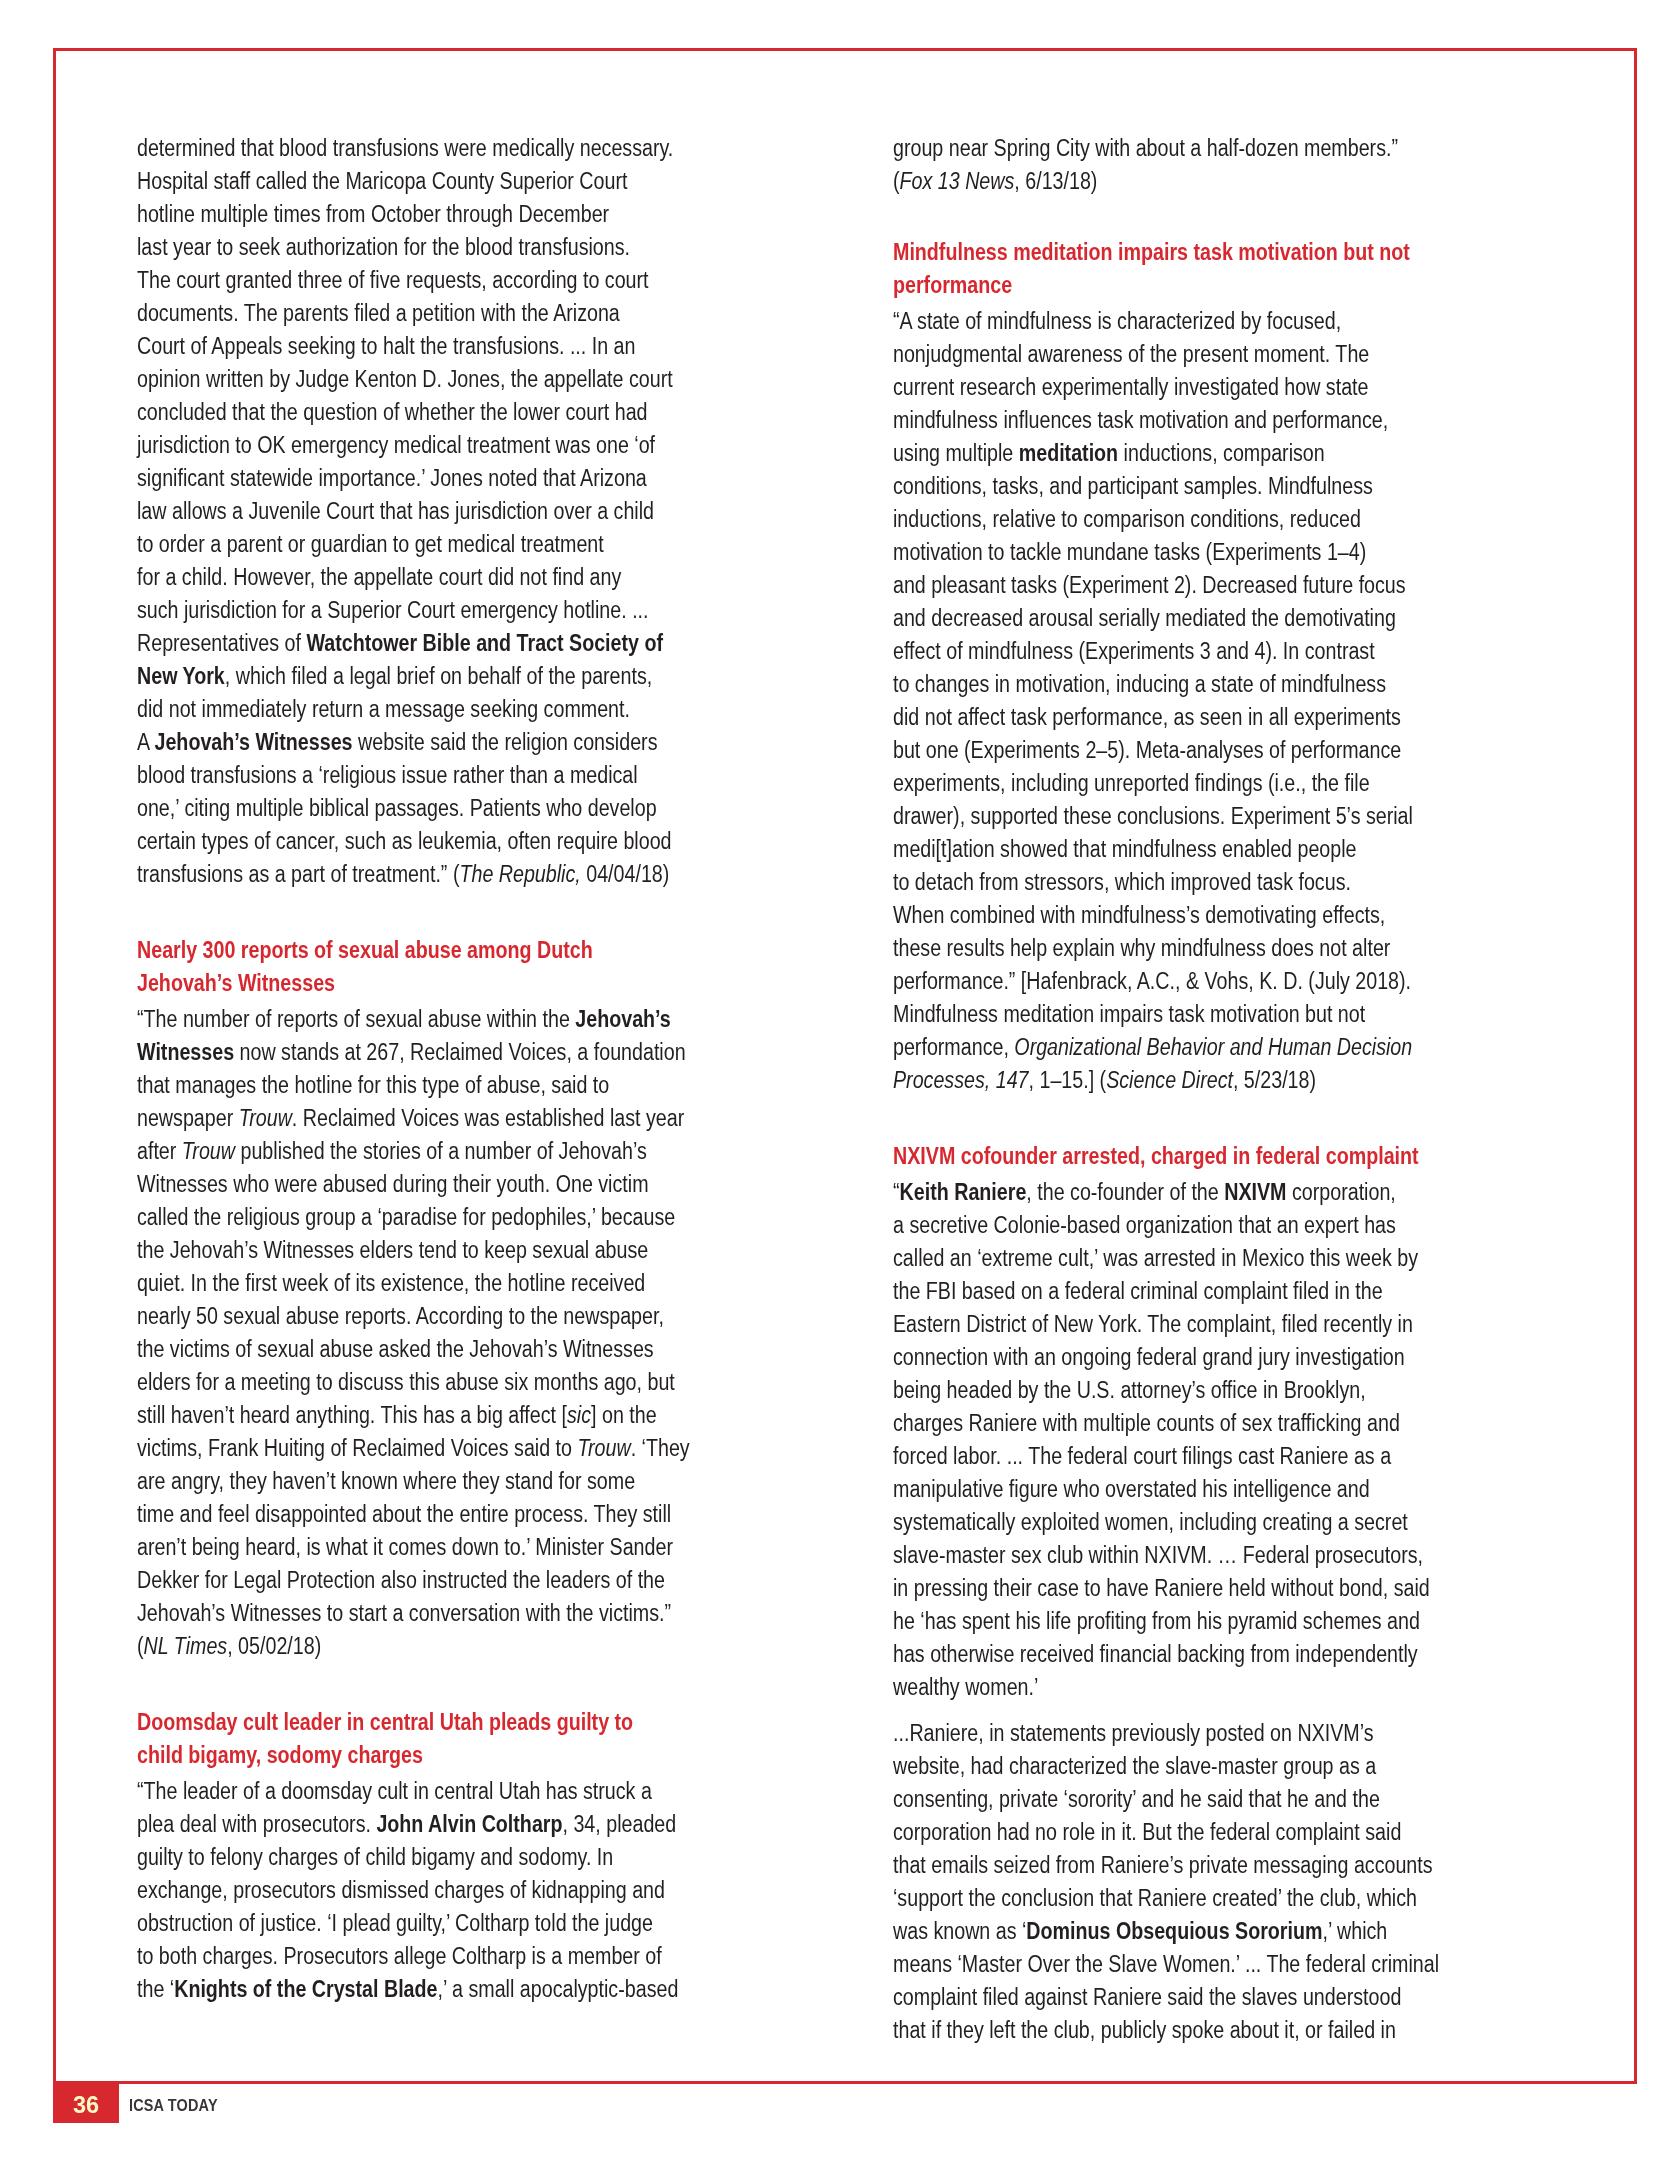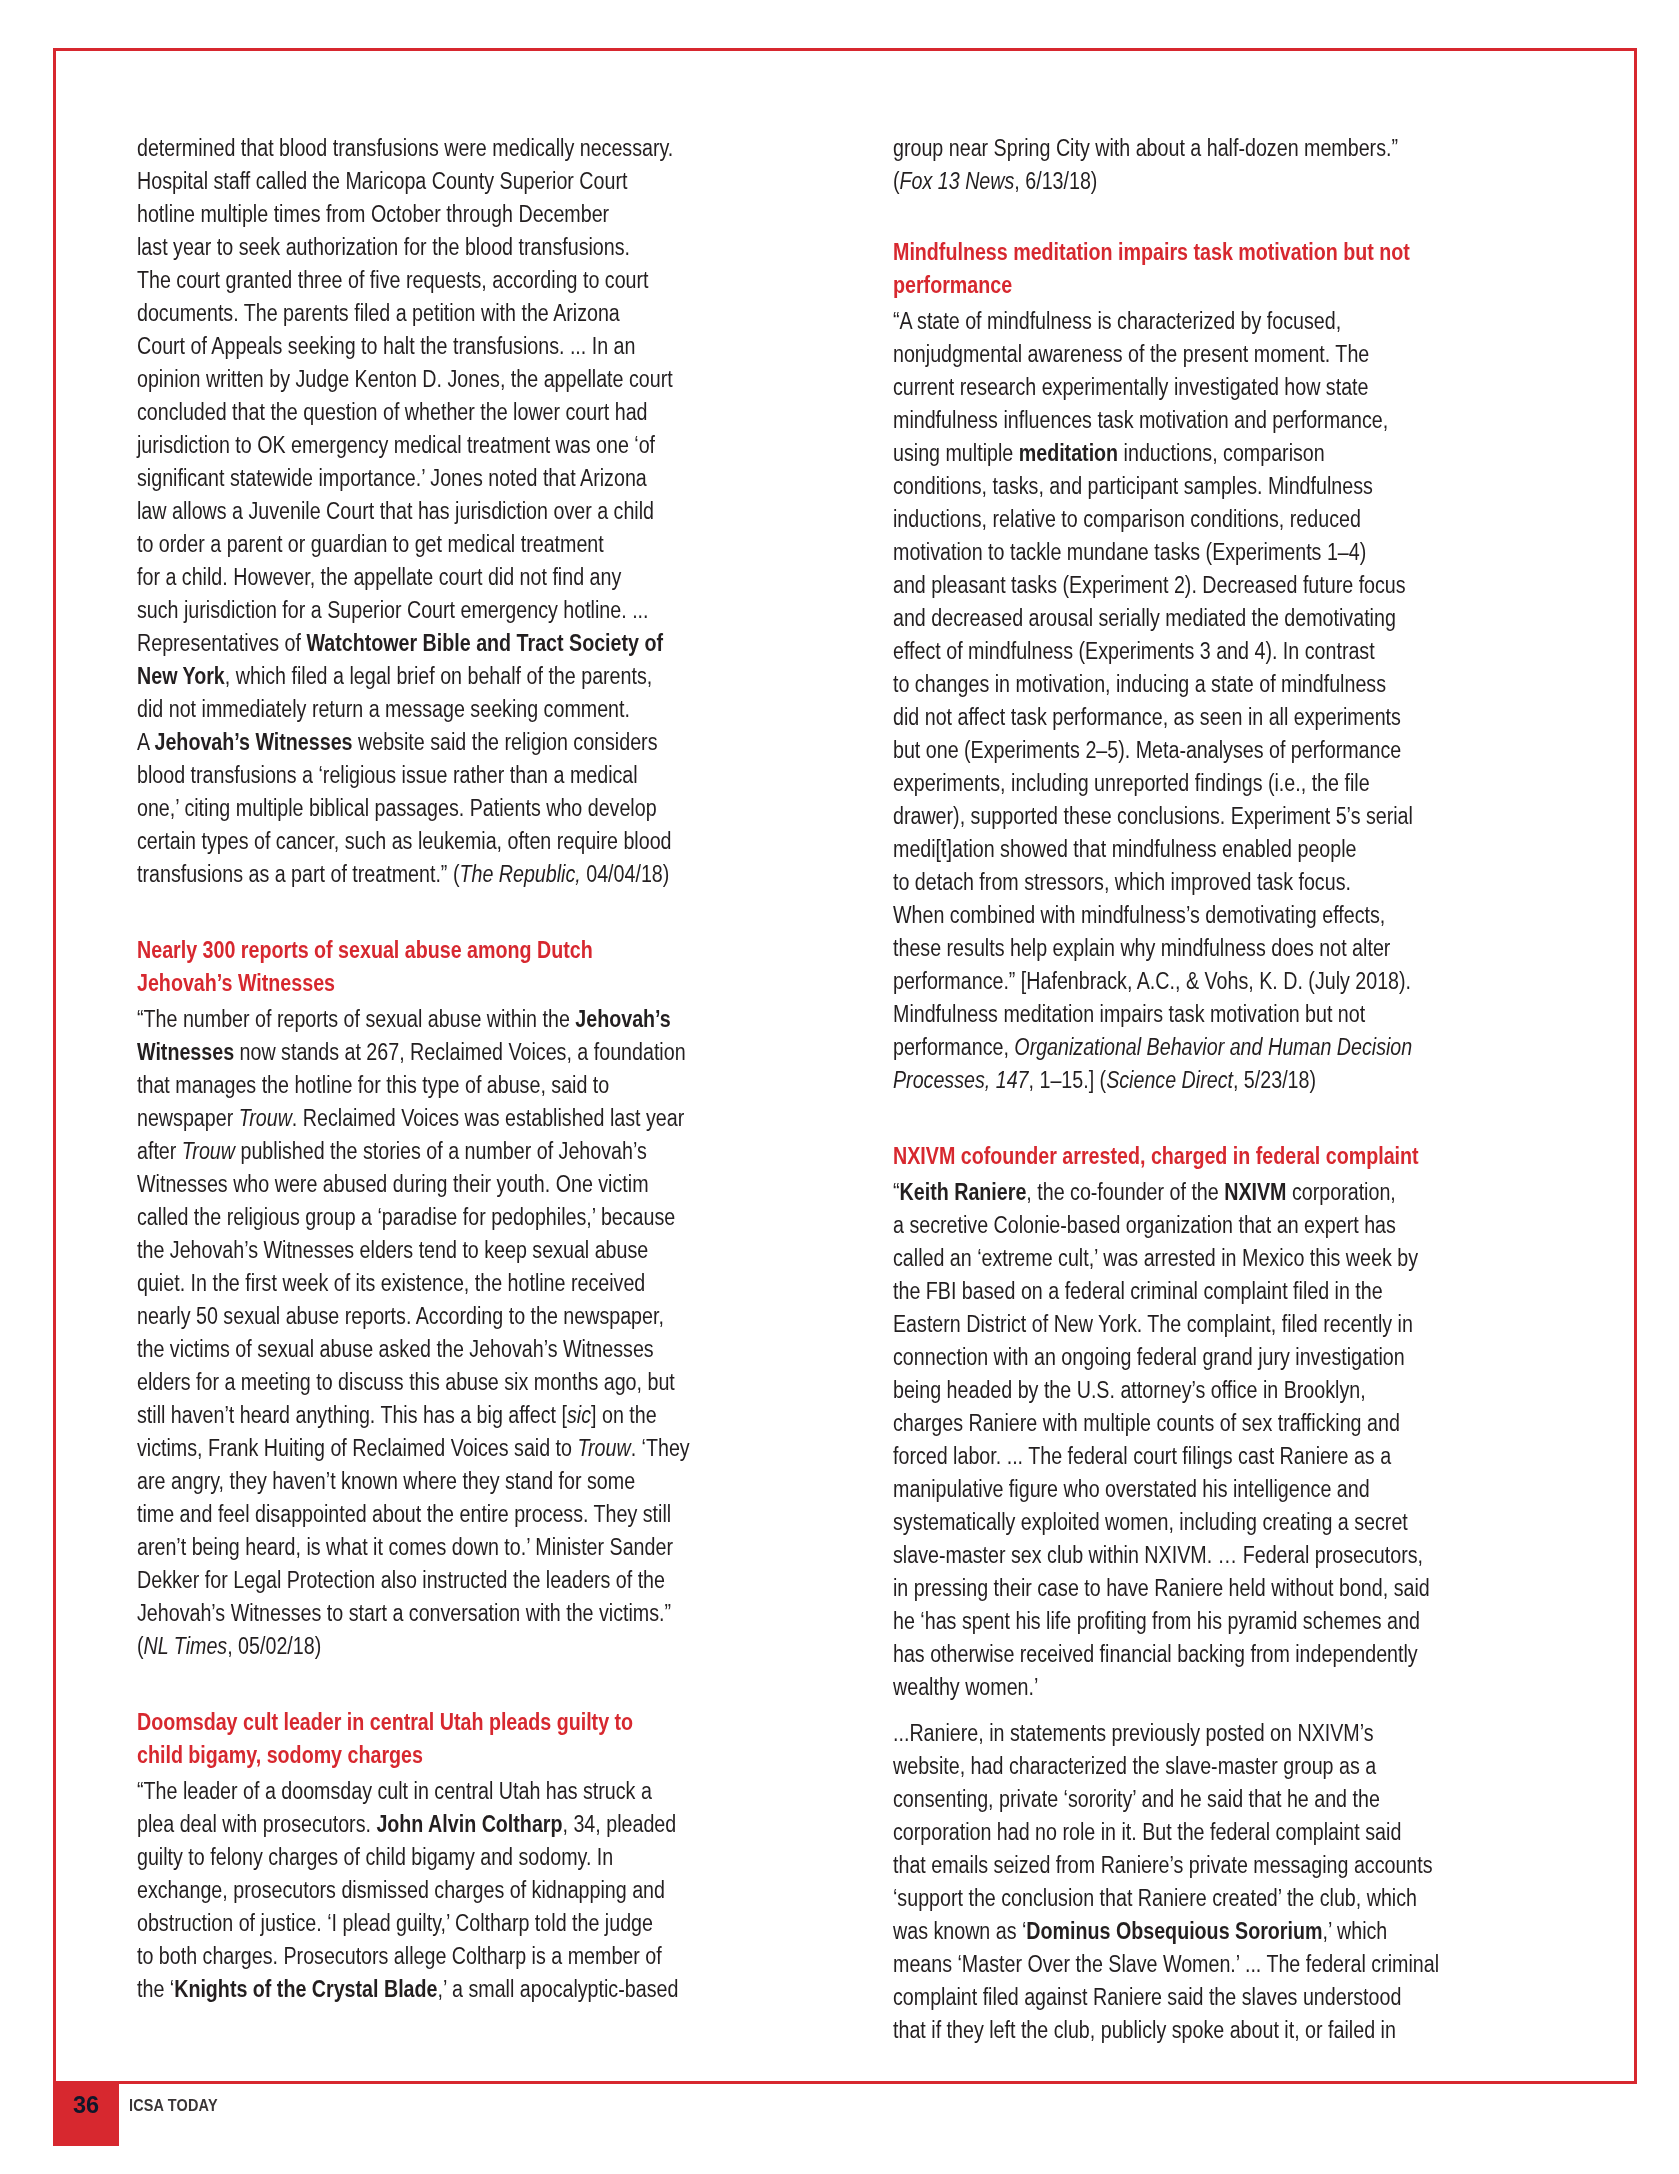--- a/index.html
+++ b/index.html
@@ -13,22 +13,22 @@
   .col.right { left: 893px; }
   .line { white-space: nowrap; font-size: 23px; line-height: 33px; height: 33px; }
   .head .line { color: #d7282f; font-weight: bold; font-size: 23px; }
   .head { margin-top: 0; }
   .gap-lg { height: 43px; }
   .gap-md { height: 38px; }
   .gap-sm { height: 13px; }
   .gap-xs { height: 2.8px; }
   b { font-weight: bold; }
   i { font-style: italic; }
-  .footer-num { position: absolute; left: 53px; top: 2082px; width: 66px; height: 64px;
-                background: #d7282f; color: #0f172a; font-weight: bold; font-size: 23.5px;
+  .footer-num { position: absolute; left: 53px; top: 2082px; width: 66px; height: 41px;
+                background: #d7282f; color: #fef9c3; font-weight: bold; font-size: 23.5px;
                 line-height: 47px; text-align: center; }
   .footer-title { position: absolute; left: 129px; top: 2082px; height: 47px; line-height: 47px;
                   font-size: 17px; font-weight: bold; color: #3a3536; letter-spacing: 0.2px;
                   transform: scaleX(0.85); transform-origin: left center; }
 </style>
 </head>
 <body>
 
 <div class="frame"></div>
 

